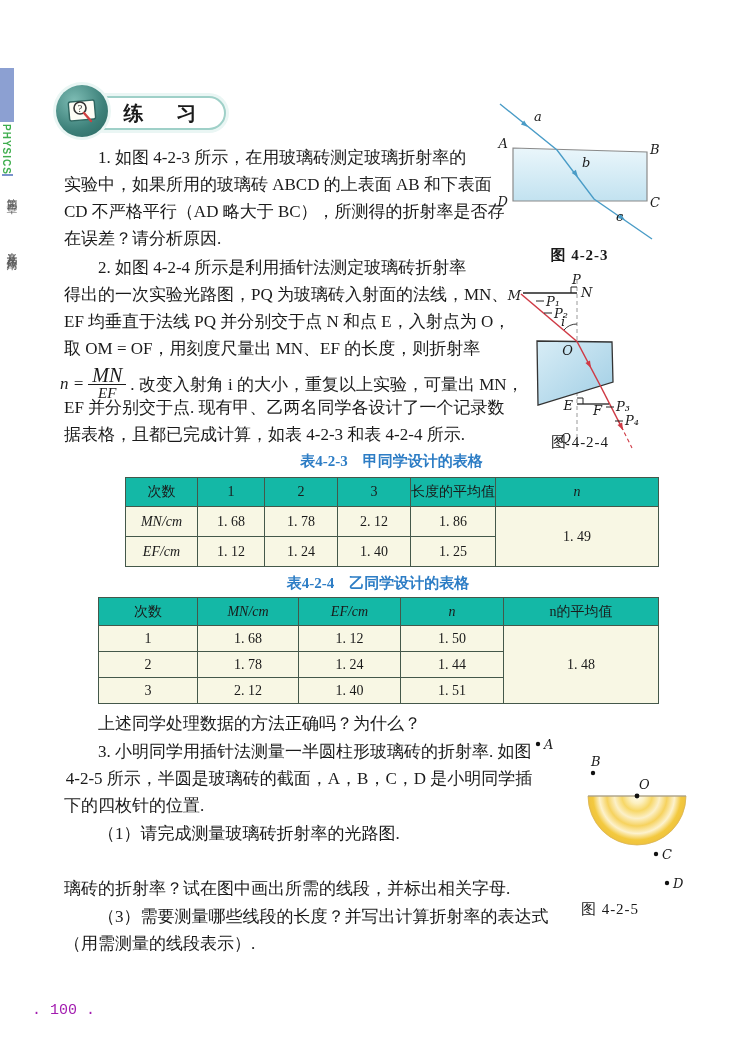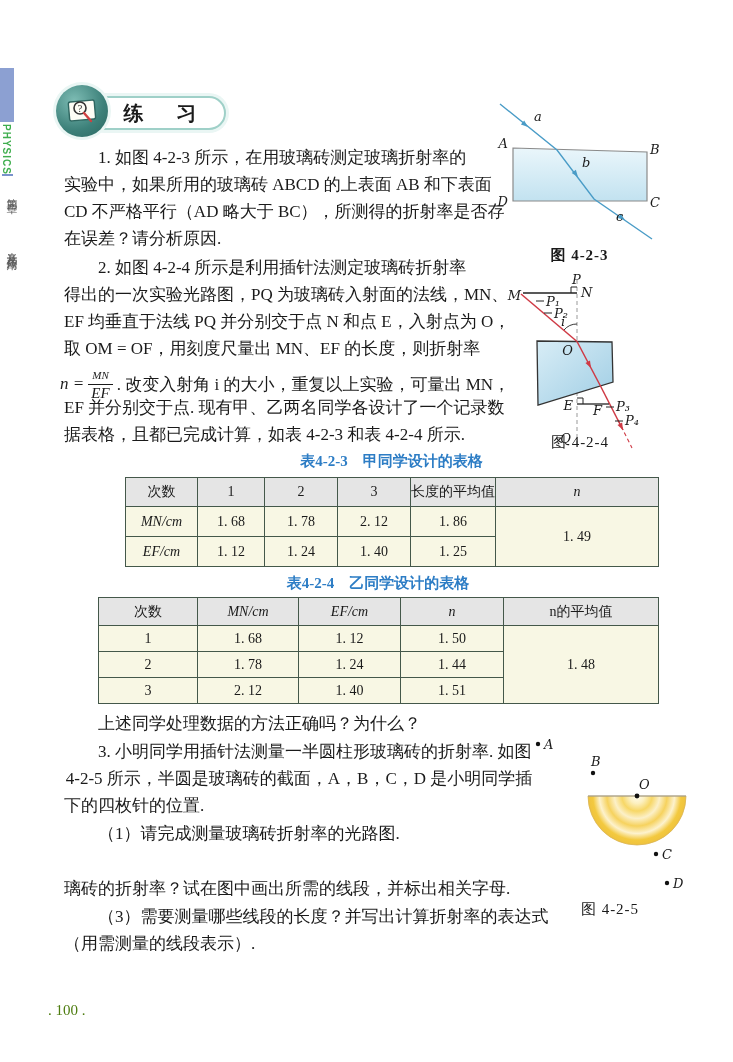--- a/index.html
+++ b/index.html
@@ -31,34 +31,34 @@
     background:radial-gradient(circle at 35% 30%, #7dbcb4, #3c8079 60%, #2a6660);
     box-shadow:0 0 0 3px #eaf6f4; display:flex; align-items:center; justify-content:center;
   }
   
   .tline { position:absolute; left:64px; width:455px; font-size:17px; white-space:nowrap; }
   .indent { padding-left:34px; }
   .wide { width:470px; }
   
   .frac-row { position:absolute; left:60px; top:342px; height:48px; display:flex; align-items:center; font-size:17px; }
   .frac { display:inline-flex; flex-direction:column; align-items:center; margin:0 4px; font-style:italic; }
-  .frac .num { font-size:11px; line-height:17px; padding:0 4px; border-bottom:1.2px solid #1a1a1a; }
+  .frac .num { font-size:20px; line-height:17px; padding:0 4px; border-bottom:1.2px solid #1a1a1a; }
   .frac .den { font-size:15px; line-height:17px; }
   .frac-n { font-style:italic; }
   
   .tbl-title { position:absolute; text-align:center; font-size:15px; font-weight:bold; color:#2d7dc5; }
   table.data { position:absolute; border-collapse:collapse; table-layout:fixed; font-size:14px; text-align:center; }
   table.data td { border:1.2px solid #44584a; background:#f8f7e4; padding:0; }
-  table.data tr.head td { background:#e5e5e5; }
+  table.data tr.head td { background:#14b8a6; }
   
   .fig { position:absolute; }
   .fig-cap { position:absolute; text-align:center; font-size:15px; color:#1a1a1a; letter-spacing:1px; }
   svg text { font-family:"DejaVu Serif", serif; font-style:italic; font-size:13px; fill:#1a1a1a; }
   
-  .page-num { position:absolute; left:48px; top:1002px; font-family:Liberation Serif, serif; font-size:15px; color:#4d7c0f; }
+  .page-num { position:absolute; left:32px; top:1002px; font-family:Liberation Mono, monospace; font-size:15px; color:#a21caf; }
 </style>
 </head>
 <body>
 
 <div id="page">
 
   <div class="side-tab"></div>
   <div class="physics-v">PHYSICS</div>
   <div class="physics-underline"></div>
   <div class="chapter-v" style="top:190px;">第四章</div>

